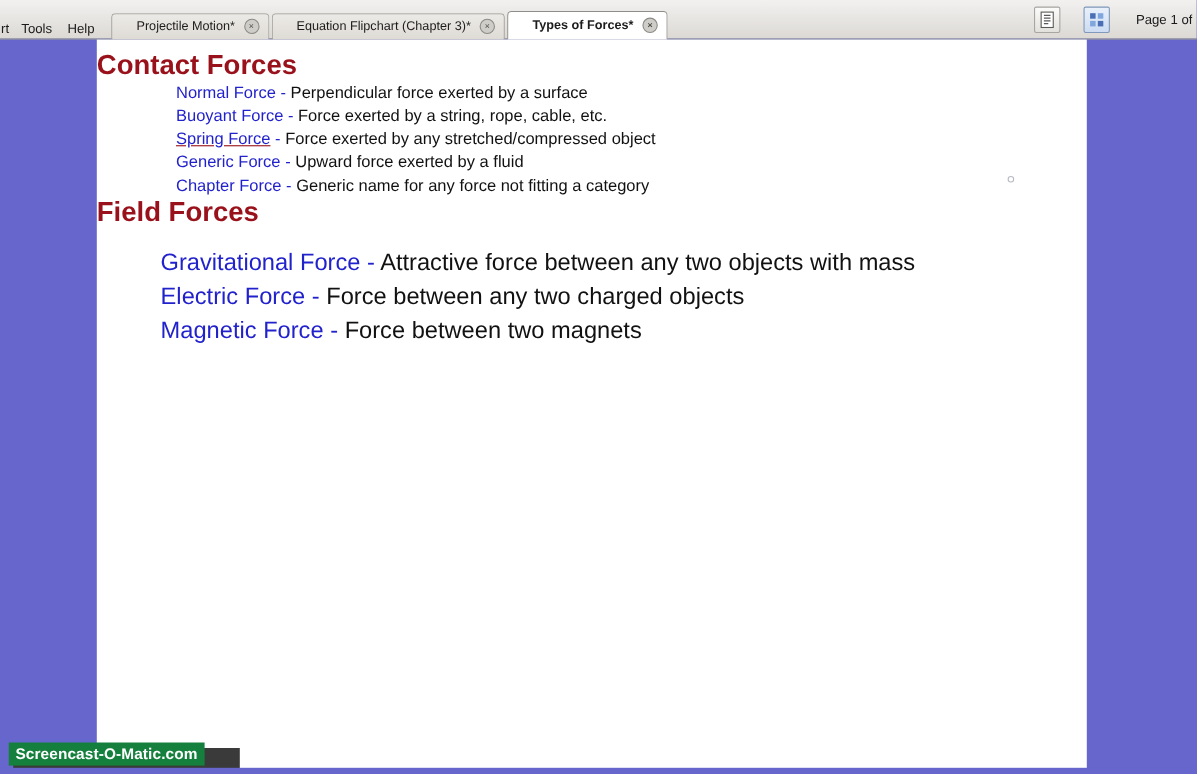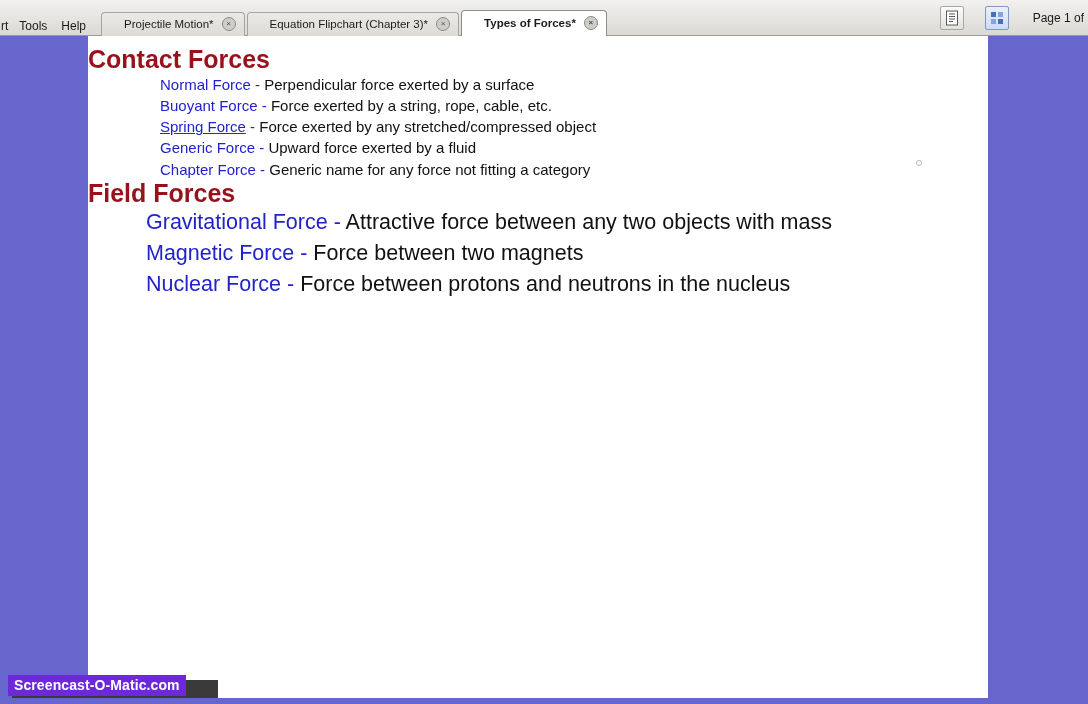--- a/index.html
+++ b/index.html
@@ -163,21 +163,21 @@
   .heading-contact { margin: 12px 0 6px 14px; }
   .heading-field { margin: 32px 0 10px 6px; }
 
   .bullets-contact {
     margin: 0 0 0 72px;
     font-size: 15px;
     line-height: 1.42;
     color: #111111;
   }
   .bullets-field {
-    margin: 0 0 0 58px;
+    margin: 16px 0 0 58px;
     font-size: 21.5px;
     line-height: 1.42;
     color: #111111;
   }
 
   .line {
     display: block;
     margin: 0;
     padding: 0;
   }
@@ -205,21 +205,21 @@
     border: 1px solid #b9b9c4;
     border-radius: 50%;
     background: #ffffff;
   }
 
   
   .watermark {
     position: absolute;
     left: 8px;
     bottom: 8px;
-    background: #6d28d9;
+    background: #15803d;
     color: #ffffff;
     font-size: 14px;
     font-weight: bold;
     padding: 2px 6px 3px 6px;
     letter-spacing: 0.1px;
     white-space: nowrap;
   }
   .watermark-shadow {
     position: absolute;
     left: 12px;
@@ -340,32 +340,32 @@
       <h2 class="section-heading heading-field">Field Forces</h2>
 
       <div class="bullets-field">
 
         <div class="line">
           <span class="term">Gravitational Force</span>
           <span class="dash">-</span>
           <span class="def">Attractive force between any two objects with mass</span>
         </div>
 
+        <div class="line">
+          <span class="term">Electric Force</span>
+          <span class="dash">-</span>
+          <span class="def">Force between any two charged objects</span>
+        </div>
 
         <div class="line">
           <span class="term">Magnetic Force</span>
           <span class="dash">-</span>
           <span class="def">Force between two magnets</span>
         </div>
 
-        <div class="line">
-          <span class="term">Nuclear Force</span>
-          <span class="dash">-</span>
-          <span class="def">Force between protons and neutrons in the nucleus</span>
-        </div>
 
       </div>
 
     </div>
 
     <div class="stray-dot"></div>
   </div>
 
   <div class="watermark-shadow"></div>
   <div class="watermark">Screencast-O-Matic.com</div>

